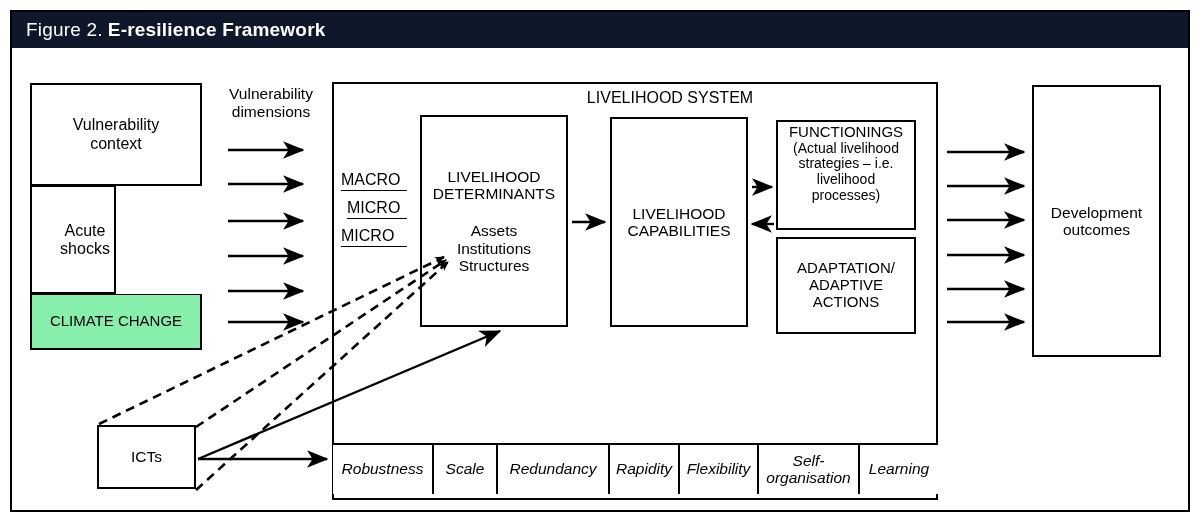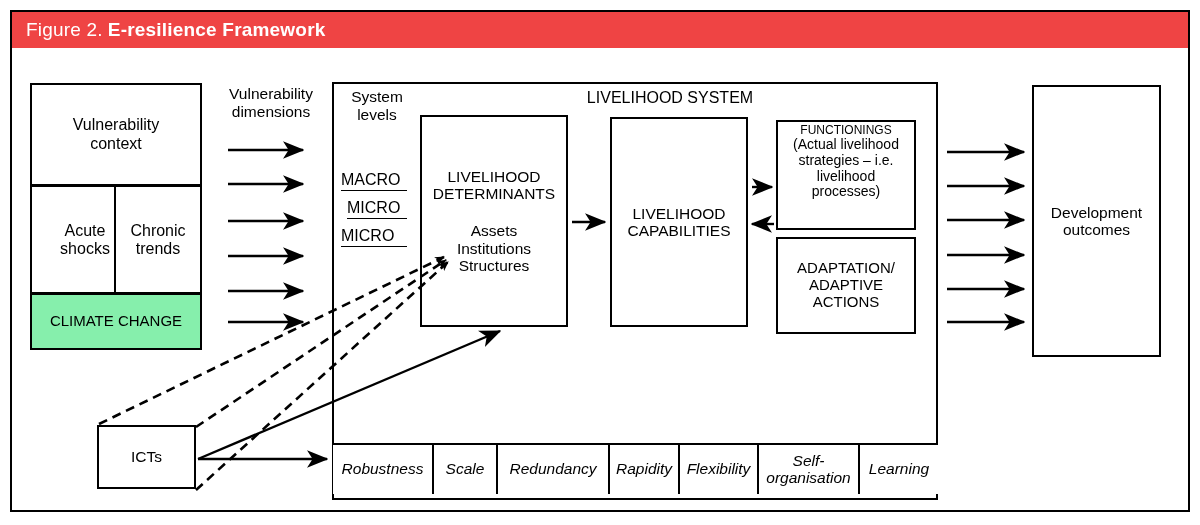--- a/index.html
+++ b/index.html
@@ -28,21 +28,21 @@
     box-sizing: border-box;
     background: #ffffff;
   }
   
   .header-bar {
     position: absolute;
     left: 12px;
     top: 12px;
     width: 1176px;
     height: 36px;
-    background: #ef4444;
+    background: #0f172a;
     box-sizing: border-box;
     display: flex;
     align-items: center;
     padding-left: 14px;
   }
   .header-title {
     color: #ffffff;
     font-size: 19px;
     letter-spacing: .2px;
     white-space: nowrap;
@@ -113,21 +113,21 @@
   #ld-sub   { font-size: 15.5px; }
 
   #livelihood-capabilities {
     left: 610px; top: 117px; width: 138px; height: 210px; font-size: 15.5px;
   }
   #functionings {
     left: 776px; top: 120px; width: 140px; height: 110px;
     font-size: 14px; flex-direction: column; padding: 2px 2px 0;
     justify-content: flex-start;
   }
-  #functionings .fn-title { font-size: 12px; }
+  #functionings .fn-title { font-size: 15px; }
   #adaptation {
     left: 776px; top: 229px; width: 140px; height: 97px; font-size: 15px;
     border-top-width: 2px;
     margin-top: 8px;
   }
   #development-outcomes {
     left: 1032px; top: 85px; width: 129px; height: 272px; font-size: 15.5px;
   }
 
   
@@ -178,35 +178,29 @@
   </div>
 
   <div class="box" id="vuln-context">
     <span class="label-free" style="position:static;white-space:pre-line;">Vulnerability
 context</span>
   </div>
   <div class="box" id="acute-shocks">
     <span style="white-space:pre-line;margin-left:24px;">Acute
 shocks</span>
   </div>
-  <div class="box" id="chronic-trends">
-    <span style="white-space:pre-line;">Chronic
-trends</span>
-  </div>
   <div class="box" id="climate-change">
     <span>CLIMATE CHANGE</span>
   </div>
 
   <div class="label-free" id="vuln-dimensions-label">Vulnerability
 dimensions</div>
 
   <div id="livelihood-system"></div>
   <div class="label-free" id="livelihood-system-title">LIVELIHOOD SYSTEM</div>
-  <div class="label-free" id="system-levels-label">System
-levels</div>
 
   <div class="level-item" id="level-macro">MACRO</div>
   <div class="level-item" id="level-meso">MICRO</div>
   <div class="level-item" id="level-micro">MICRO</div>
 
   <div class="box" id="livelihood-determinants">
     <span id="ld-title" style="white-space:pre-line;">LIVELIHOOD
 DETERMINANTS</span>
     <span id="ld-sub" style="white-space:pre-line;">Assets
 Institutions

